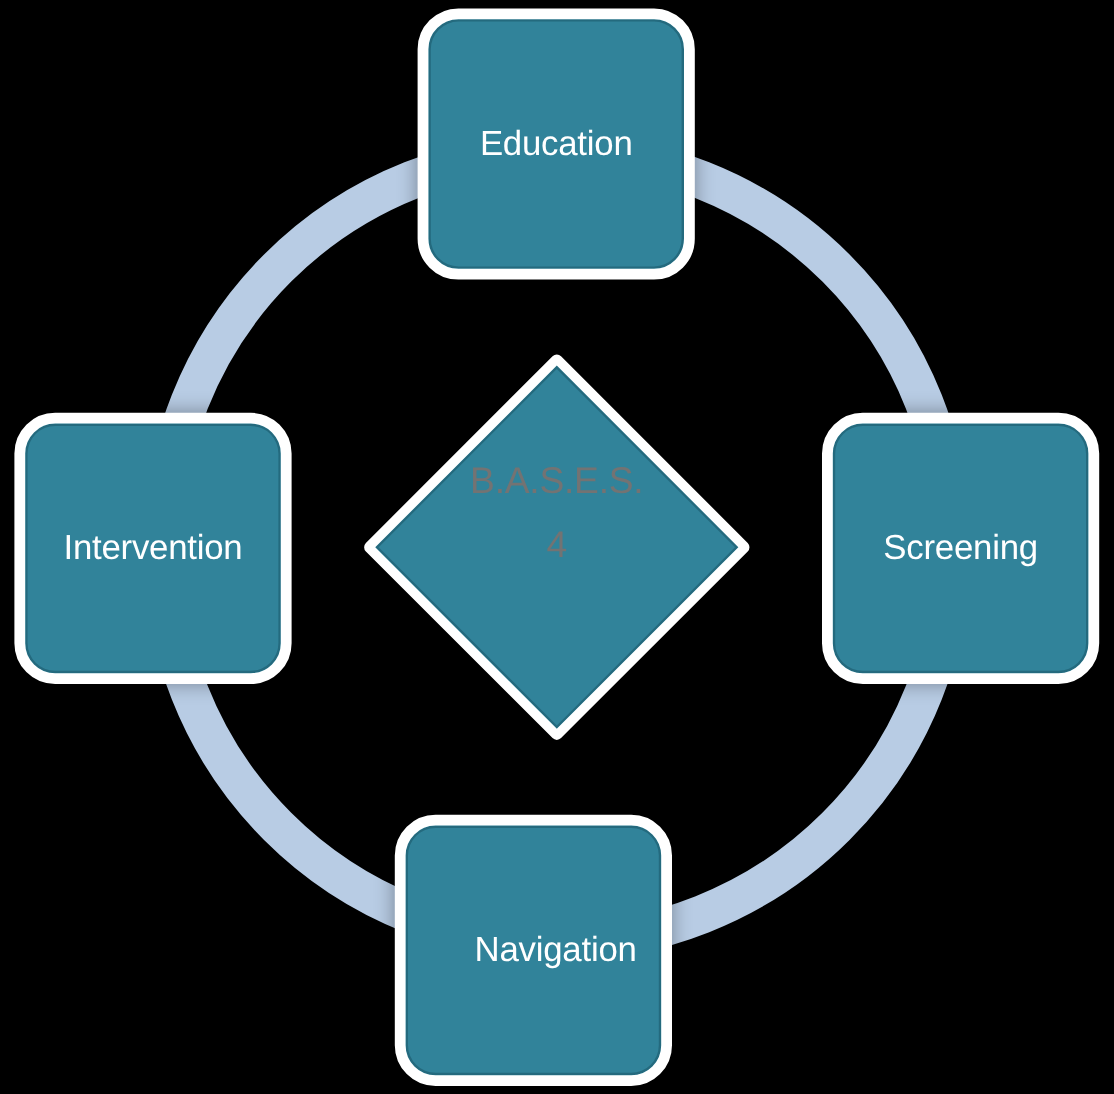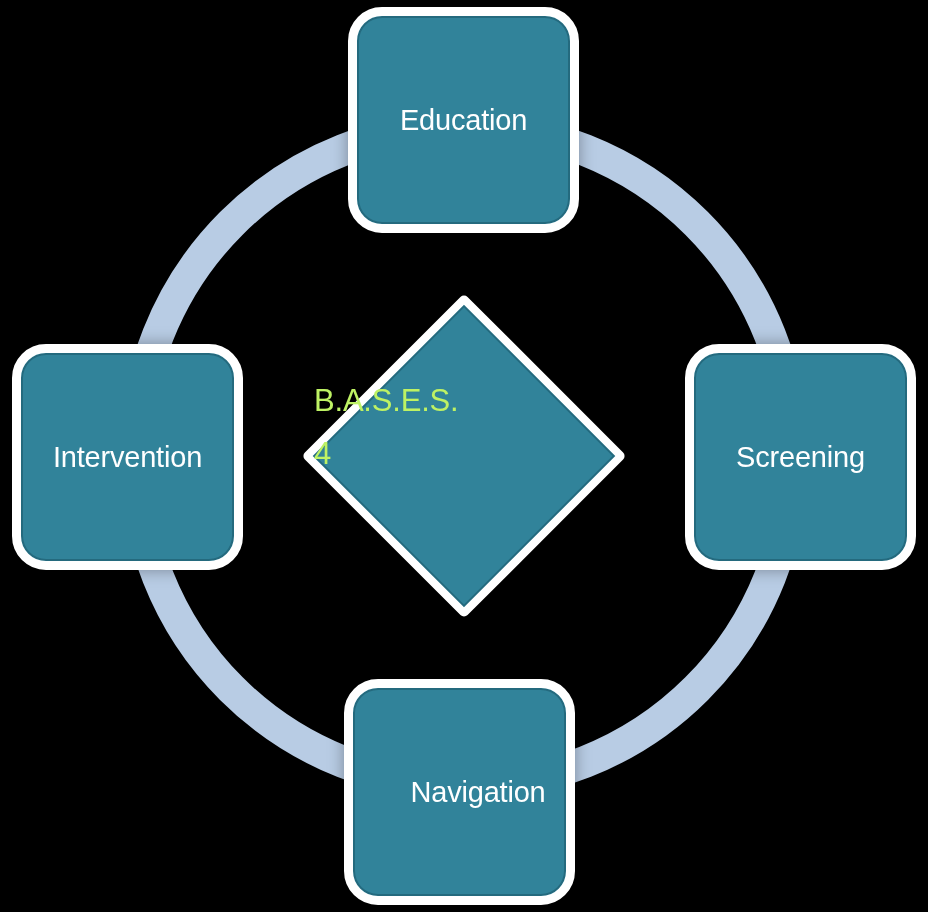--- a/index.html
+++ b/index.html
@@ -40,21 +40,21 @@
     border-radius: 34px;
     box-shadow: inset 0 0 0 2px rgba(25, 86, 103, 0.55),
                 0 0 16px rgba(0, 0, 0, 0.35);
     display: flex;
     align-items: center;
     justify-content: center;
     z-index: 2;
   }
   .node-top      { left: 348px; top: 7px; }
   .node-right    { left: 685px; top: 344px; }
-  .node-bottom   { left: 344px; top: 679px; padding-left: 37px; }
+  .node-bottom   { left: 329px; top: 679px; padding-left: 37px; }
   .node-left     { left: 12px;  top: 344px; text-align: center; }
 
   .node-label {
     color: #FFFFFF;
     font-size: 29px;
     letter-spacing: -0.2px;
     white-space: nowrap;
   }
 
   
@@ -72,21 +72,22 @@
     transform: rotate(45deg);
     z-index: 3;
   }
 
   
   .diamond-text {
     position: absolute;
     left: 314px;
     top: 374px;
     width: 300px;
-    color: #bef264;
+    text-align: center;
+    color: #737373;
     font-size: 31px;
     line-height: 53px;
     letter-spacing: -0.2px;
     z-index: 4;
   }
 </style>
 </head>
 <body>
 
 <div class="stage">

